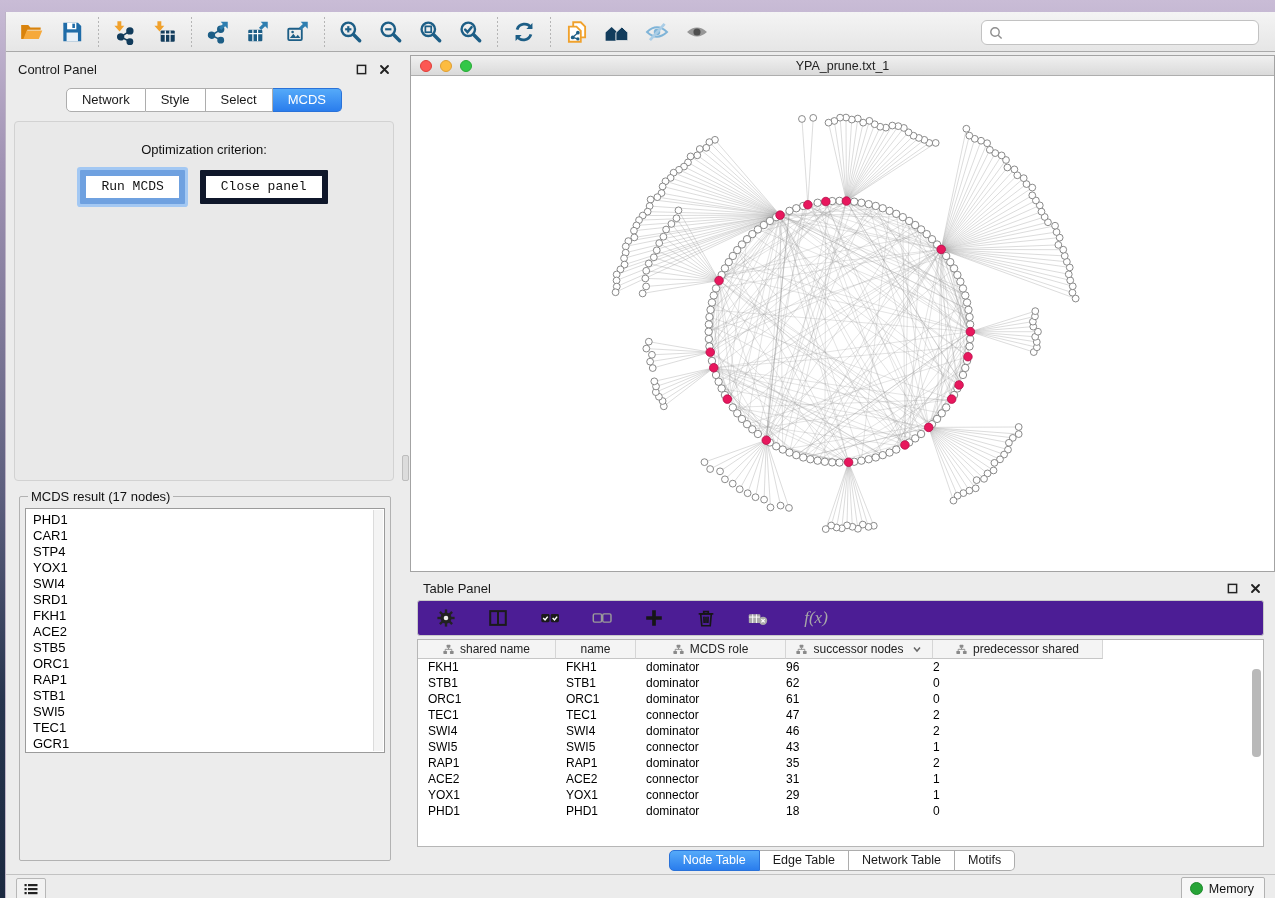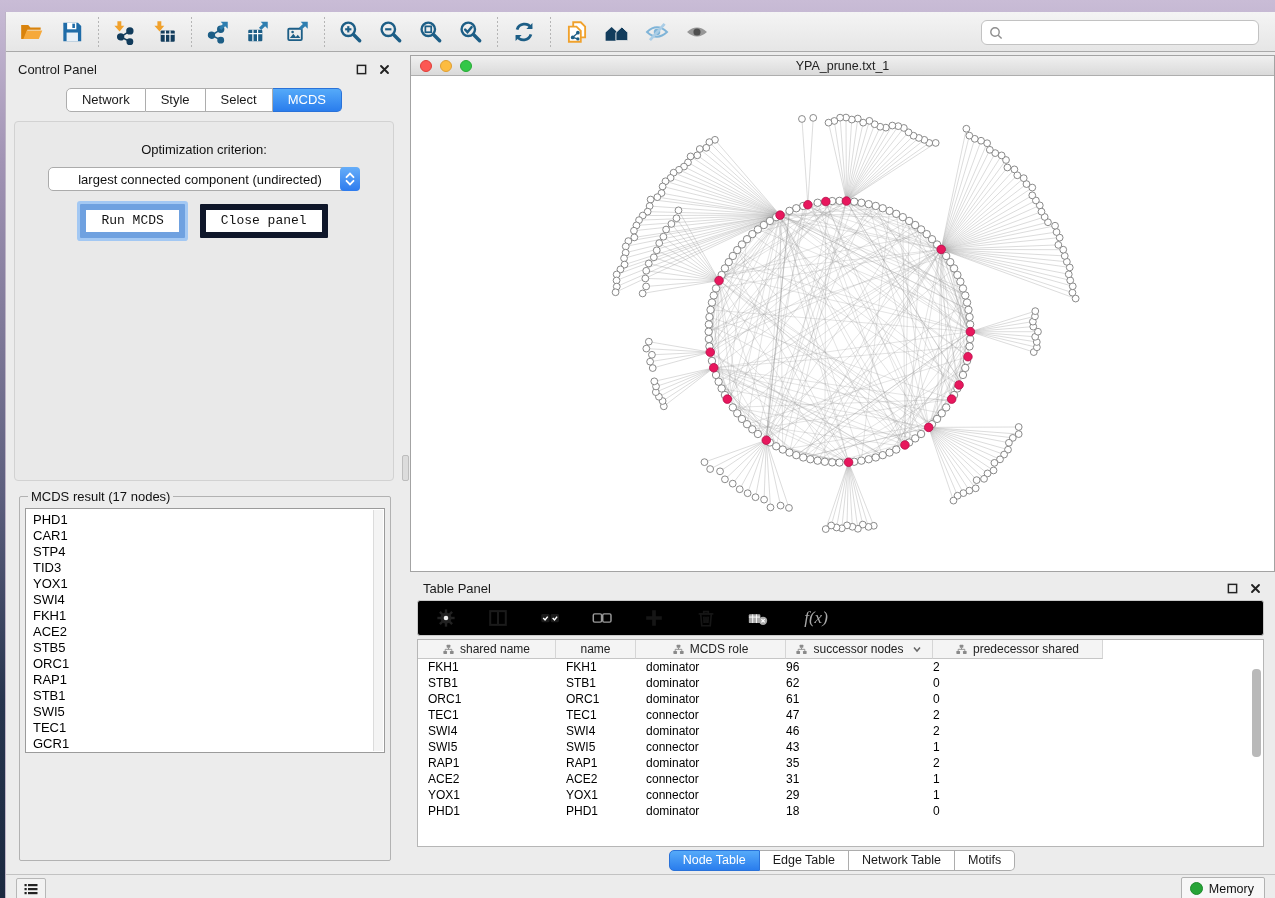--- a/index.html
+++ b/index.html
@@ -70,21 +70,21 @@
   .light.red { background:#fc5753; border:1px solid #df3e38; }
   .light.yellow { background:#fdbc40; border:1px solid #de9f34; }
   .light.green { background:#33c748; border:1px solid #27aa35; }
   .net-title { position:absolute; left:0; right:0; text-align:center; font-size:12.5px; color:#222; }
   .net-canvas { flex:1; position:relative; background:#fff; }
   .net-canvas svg { position:absolute; inset:0; }
 
   
   .table-panel { flex:1; display:flex; flex-direction:column; min-height:0; }
   .tp-header { height:24px; display:flex; align-items:center; padding:8px 14px 0 14px; }
-  .tp-toolbar { margin:4px 11px 3px 8px; height:36px; flex:none; background:#000000; border:1px solid #c9c9c9; border-radius:3px;
+  .tp-toolbar { margin:4px 11px 3px 8px; height:36px; flex:none; background:#4c1d95; border:1px solid #c9c9c9; border-radius:3px;
     display:flex; align-items:center; padding-left:14px; gap:24px; }
   .tp-tool { width:28px; height:28px; display:flex; align-items:center; justify-content:center; }
   .tp-tool svg { width:22px; height:22px; }
   .tp-tool.fx { font-size:17px; color:#a8a8a8; font-style:italic; font-family:"Liberation Serif", serif; width:40px; }
   .tbl-wrap { margin:0 11px 0 8px; flex:1; background:#fff; border:1px solid #b6b6b6; position:relative; overflow:hidden; }
   .tbl-head { display:flex; height:19px; }
   .th { background:#f4f4f4; border-right:1px solid #d6d6d6; border-bottom:1px solid #c6c6c6; display:flex; align-items:center;
     justify-content:center; gap:6px; font-size:12px; color:#222; }
   .th svg.tree { width:11px; height:11px; }
   .th svg.caret { width:10px; height:10px; margin-left:2px; }
@@ -312,43 +312,34 @@
         </div>
       </div>
       <div class="cp-tabs" id="cp-tabs">
           <div class="seg">Network</div>
           <div class="seg">Style</div>
           <div class="seg">Select</div>
           <div class="seg sel">MCDS</div>
         </div>
       <div class="cp-inner">
         <div class="opt-label">Optimization criterion:</div>
-        <div class="crit-select">
-          <div class="val">largest connected component (undirected)</div>
-          <div class="stepper">
-            <svg viewBox="0 0 12 16">
-                <path d="M2.5 6.2L6 2.6l3.5 3.6" fill="none" stroke="#fff" stroke-width="1.8" stroke-linecap="round"></path>
-                <path d="M2.5 9.8L6 13.4l3.5-3.6" fill="none" stroke="#fff" stroke-width="1.8" stroke-linecap="round"></path>
-              </svg>
-          </div>
-        </div>
         <div class="cp-buttons">
           <div class="btn focus">Run MCDS</div>
           <div class="btn">Close panel</div>
         </div>
       </div>
       <fieldset class="mcds-fieldset">
         <legend>MCDS result (17 nodes)</legend>
         <div class="mcds-list" id="mcds-list">
           <div class="item">PHD1</div>
             <div class="item">CAR1</div>
             <div class="item">STP4</div>
-            <div class="item">TID3</div>
             <div class="item">YOX1</div>
             <div class="item">SWI4</div>
+            <div class="item">SRD1</div>
             <div class="item">FKH1</div>
             <div class="item">ACE2</div>
             <div class="item">STB5</div>
             <div class="item">ORC1</div>
             <div class="item">RAP1</div>
             <div class="item">STB1</div>
             <div class="item">SWI5</div>
             <div class="item">TEC1</div>
             <div class="item">GCR1</div>
             <div class="mcds-scroll"></div>

